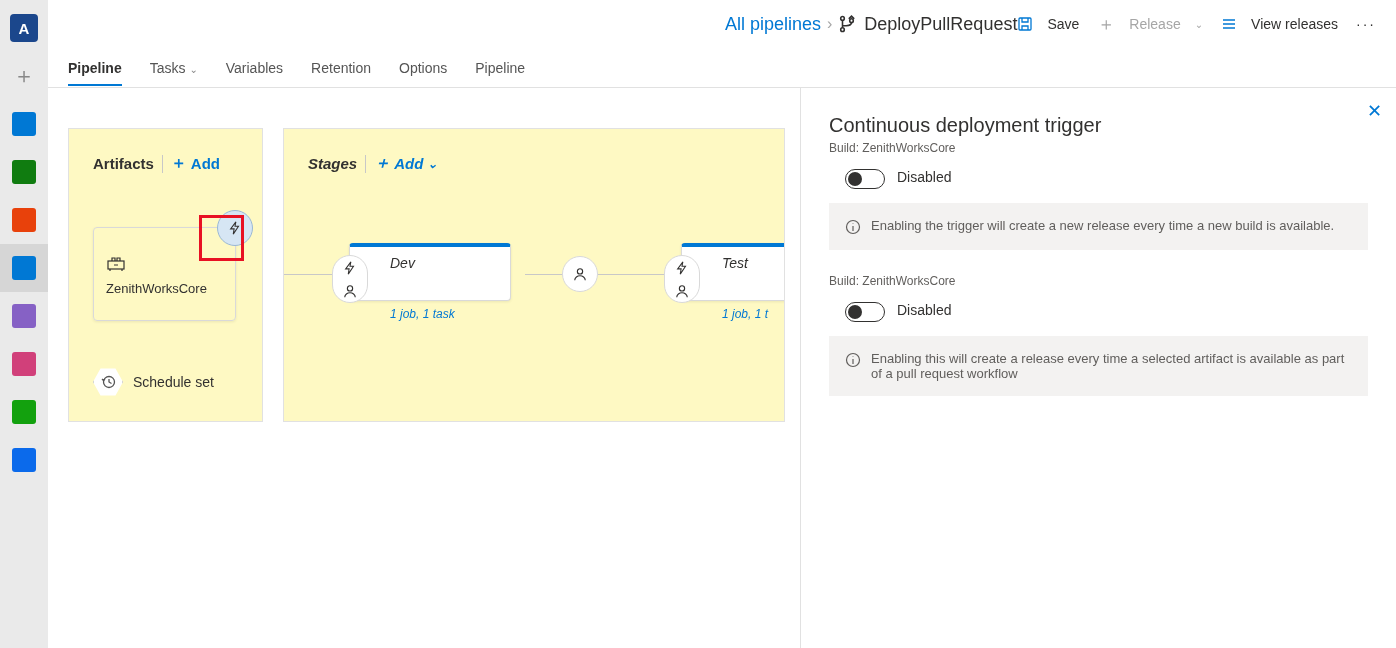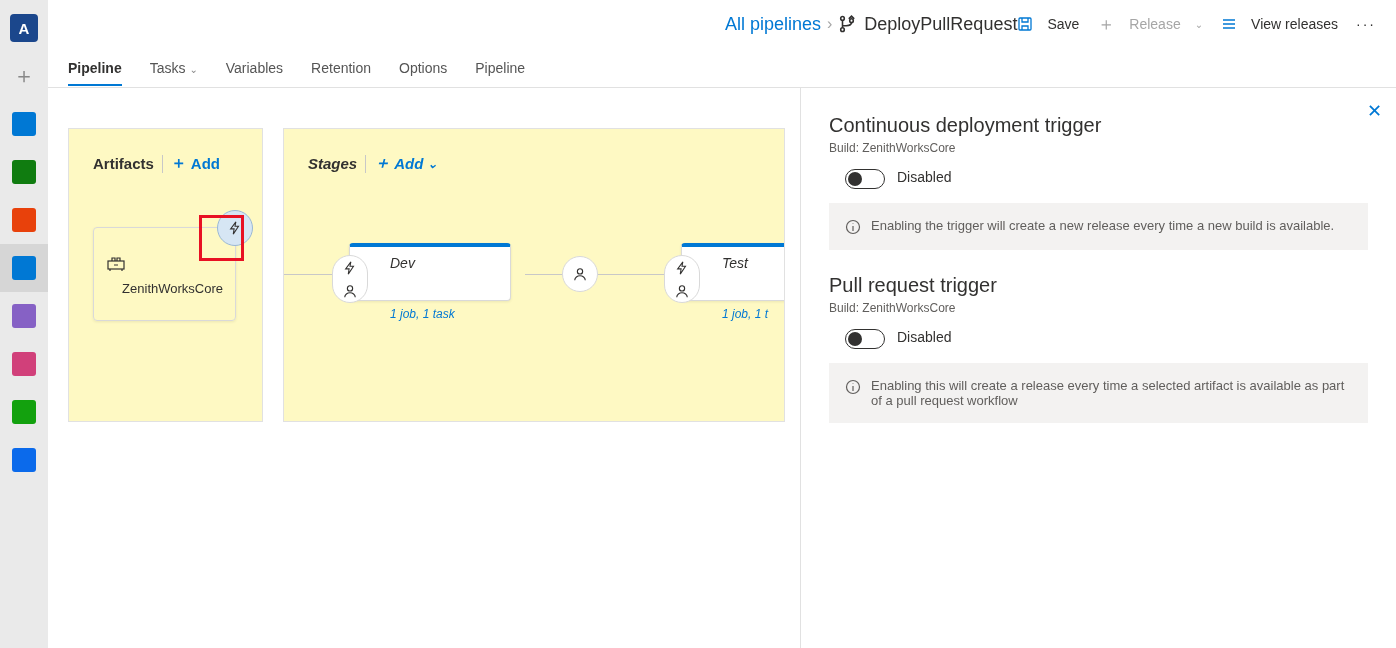--- a/index.html
+++ b/index.html
@@ -76,21 +76,21 @@
   .add-link { color:#0078d4; font-weight:600; display:flex;align-items:center;gap:4px; cursor:pointer;}
   .chev { color:#0078d4; font-size:12px;}
   .artifact-card {
     width:143px; height:94px;
     border:1px solid #d9d9d9; border-radius:4px;
     box-shadow:0 1px 3px rgba(0,0,0,0.08);
     position:absolute; left:24px; top:98px;
     display:flex; flex-direction:column; justify-content:center;
     padding:12px;
   }
-  .artifact-card .name { font-size:13px; margin-top:8px;text-align:right; }
+  .artifact-card .name { font-size:13px; margin-top:8px; }
   
   .trigger-circle {
     position:absolute; top:-18px; right:-18px;
     width:36px;height:36px;border-radius:50%;
     background:#d6e6f4;
     border:1px solid #9ab8d4;
     display:flex;align-items:center;justify-content:center;
     cursor:pointer;
   }
   .trigger-highlight {
@@ -267,20 +267,29 @@
           </svg>
           <div class="name">ZenithWorksCore</div>
           <div class="trigger-circle">
              <svg class="lightning-svg" viewBox="0 0 16 16" fill="none" stroke="#323130" stroke-width="1.2">
                 <path d="M9 1L3 9h4l-1 6 6-9H8l1-5z"></path>
               </svg>
           </div>
         </div>
         <div class="trigger-highlight"></div>
 
+        <div class="schedule-row">
+          <div class="hex">
+            <svg width="16" height="16" viewBox="0 0 16 16" fill="none" stroke="#555" stroke-width="1.3">
+                <circle cx="9" cy="8" r="5.5"></circle>
+                <path d="M9 5v3l2.5 1.5M2 5l1.5 1.5L5 5"></path>
+              </svg>
+          </div>
+          <span>Schedule set</span>
+        </div>
       </div>
 
       <div class="panel-box stages-box">
         <div class="panel-title-row">
           <span>Stages</span>
           <div class="divider"></div>
           <span class="add-link">
             <span style="font-size:16px">＋</span>
             <span>Add</span>
             <span class="chev">⌄</span>
@@ -338,21 +347,20 @@
           <span>Disabled</span>
         </div>
         <div class="info-box">
           <svg class="info-svg" viewBox="0 0 16 16" fill="none" stroke="#605e5c" stroke-width="1.2">
               <circle cx="8" cy="8" r="6.5"></circle>
               <path d="M8 7v5M8 4.2v.6"></path>
             </svg>
           <span>Enabling the trigger will create a new release every time a new build is available.</span>
         </div>
 
-        <div class="sect-title">Pull request trigger</div>
         <div class="sect-sub">Build: ZenithWorksCore</div>
         <div class="toggle-row">
           <div class="toggle">
               <div class="knob"></div>
             </div>
           <span>Disabled</span>
         </div>
         <div class="info-box">
           <svg class="info-svg" viewBox="0 0 16 16" fill="none" stroke="#605e5c" stroke-width="1.2">
               <circle cx="8" cy="8" r="6.5"></circle>

